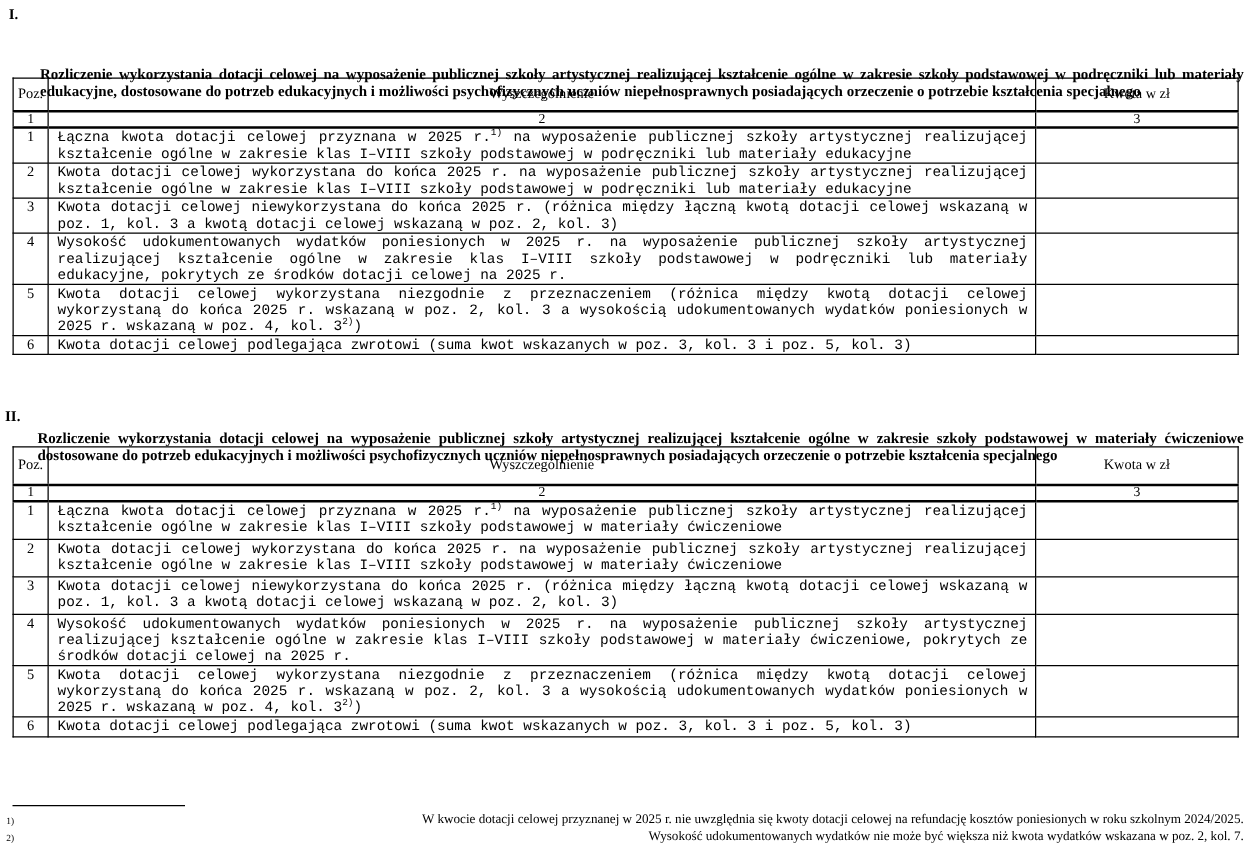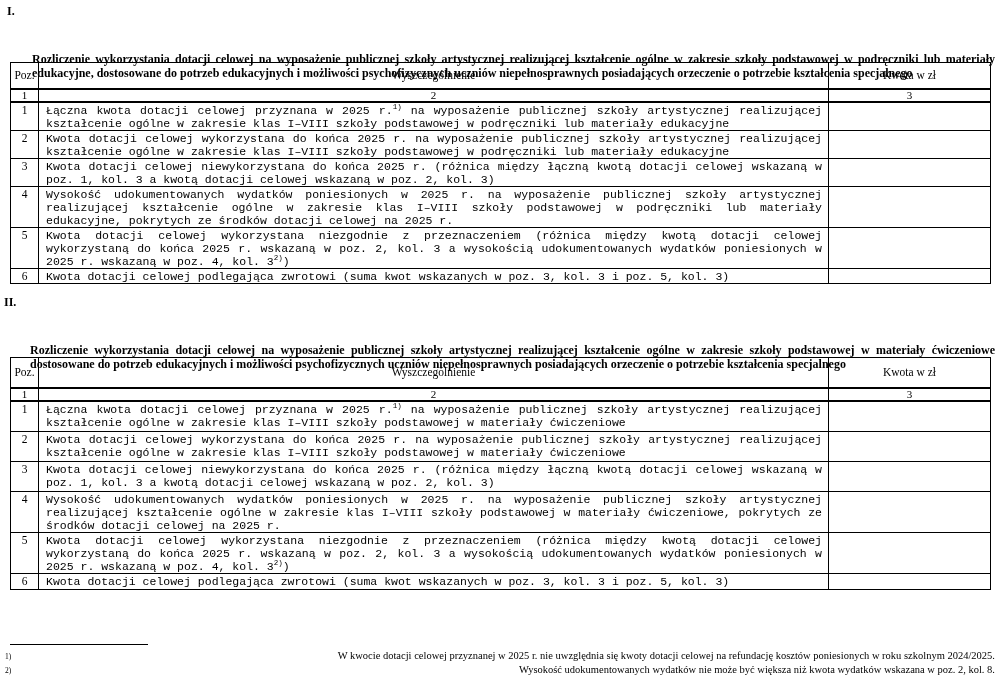--- a/index.html
+++ b/index.html
@@ -11,21 +11,21 @@
   }
 
   
   .heading {
     position:absolute; display:flex;
     font-weight:bold; font-size:12px; line-height:13.5px;
   }
   .heading .numeral { flex:0 0 25px; }
   .heading .heading-text { flex:1; text-align:justify;margin-top:48px; }
   #heading-1 { top:5px;   left:7px; width:988px; }
-  #heading-2 { top:296px; left:4px; width:991px; }
+  #heading-2 { top:296px; left:4px; width:991px;align-items:center; }
   #heading-2 .numeral { flex-basis:26px; }
 
   
   table {
     position:absolute; left:10px; width:981px;
     border-collapse:collapse; table-layout:fixed;
     font-size:11.5px; line-height:13px;
   }
   #table-1 { top:62px; }
   #table-2 { top:357px; }
@@ -182,15 +182,15 @@
   </table>
 
 <div id="footnotes">
   <div class="footnote-rule"></div>
   <div class="footnote">
     <span class="fn-marker">1)</span>
     <span class="fn-text">W kwocie dotacji celowej przyznanej w 2025 r. nie uwzględnia się kwoty dotacji celowej na refundację kosztów poniesionych w roku szkolnym 2024/2025.</span>
   </div>
   <div class="footnote">
     <span class="fn-marker">2)</span>
-    <span class="fn-text">Wysokość udokumentowanych wydatków nie może być większa niż kwota wydatków wskazana w poz. 2, kol. 8.</span>
+    <span class="fn-text">Wysokość udokumentowanych wydatków nie może być większa niż kwota wydatków wskazana w poz. 2, kol. 7.</span>
   </div>
 </div>
 
 </body></html>

